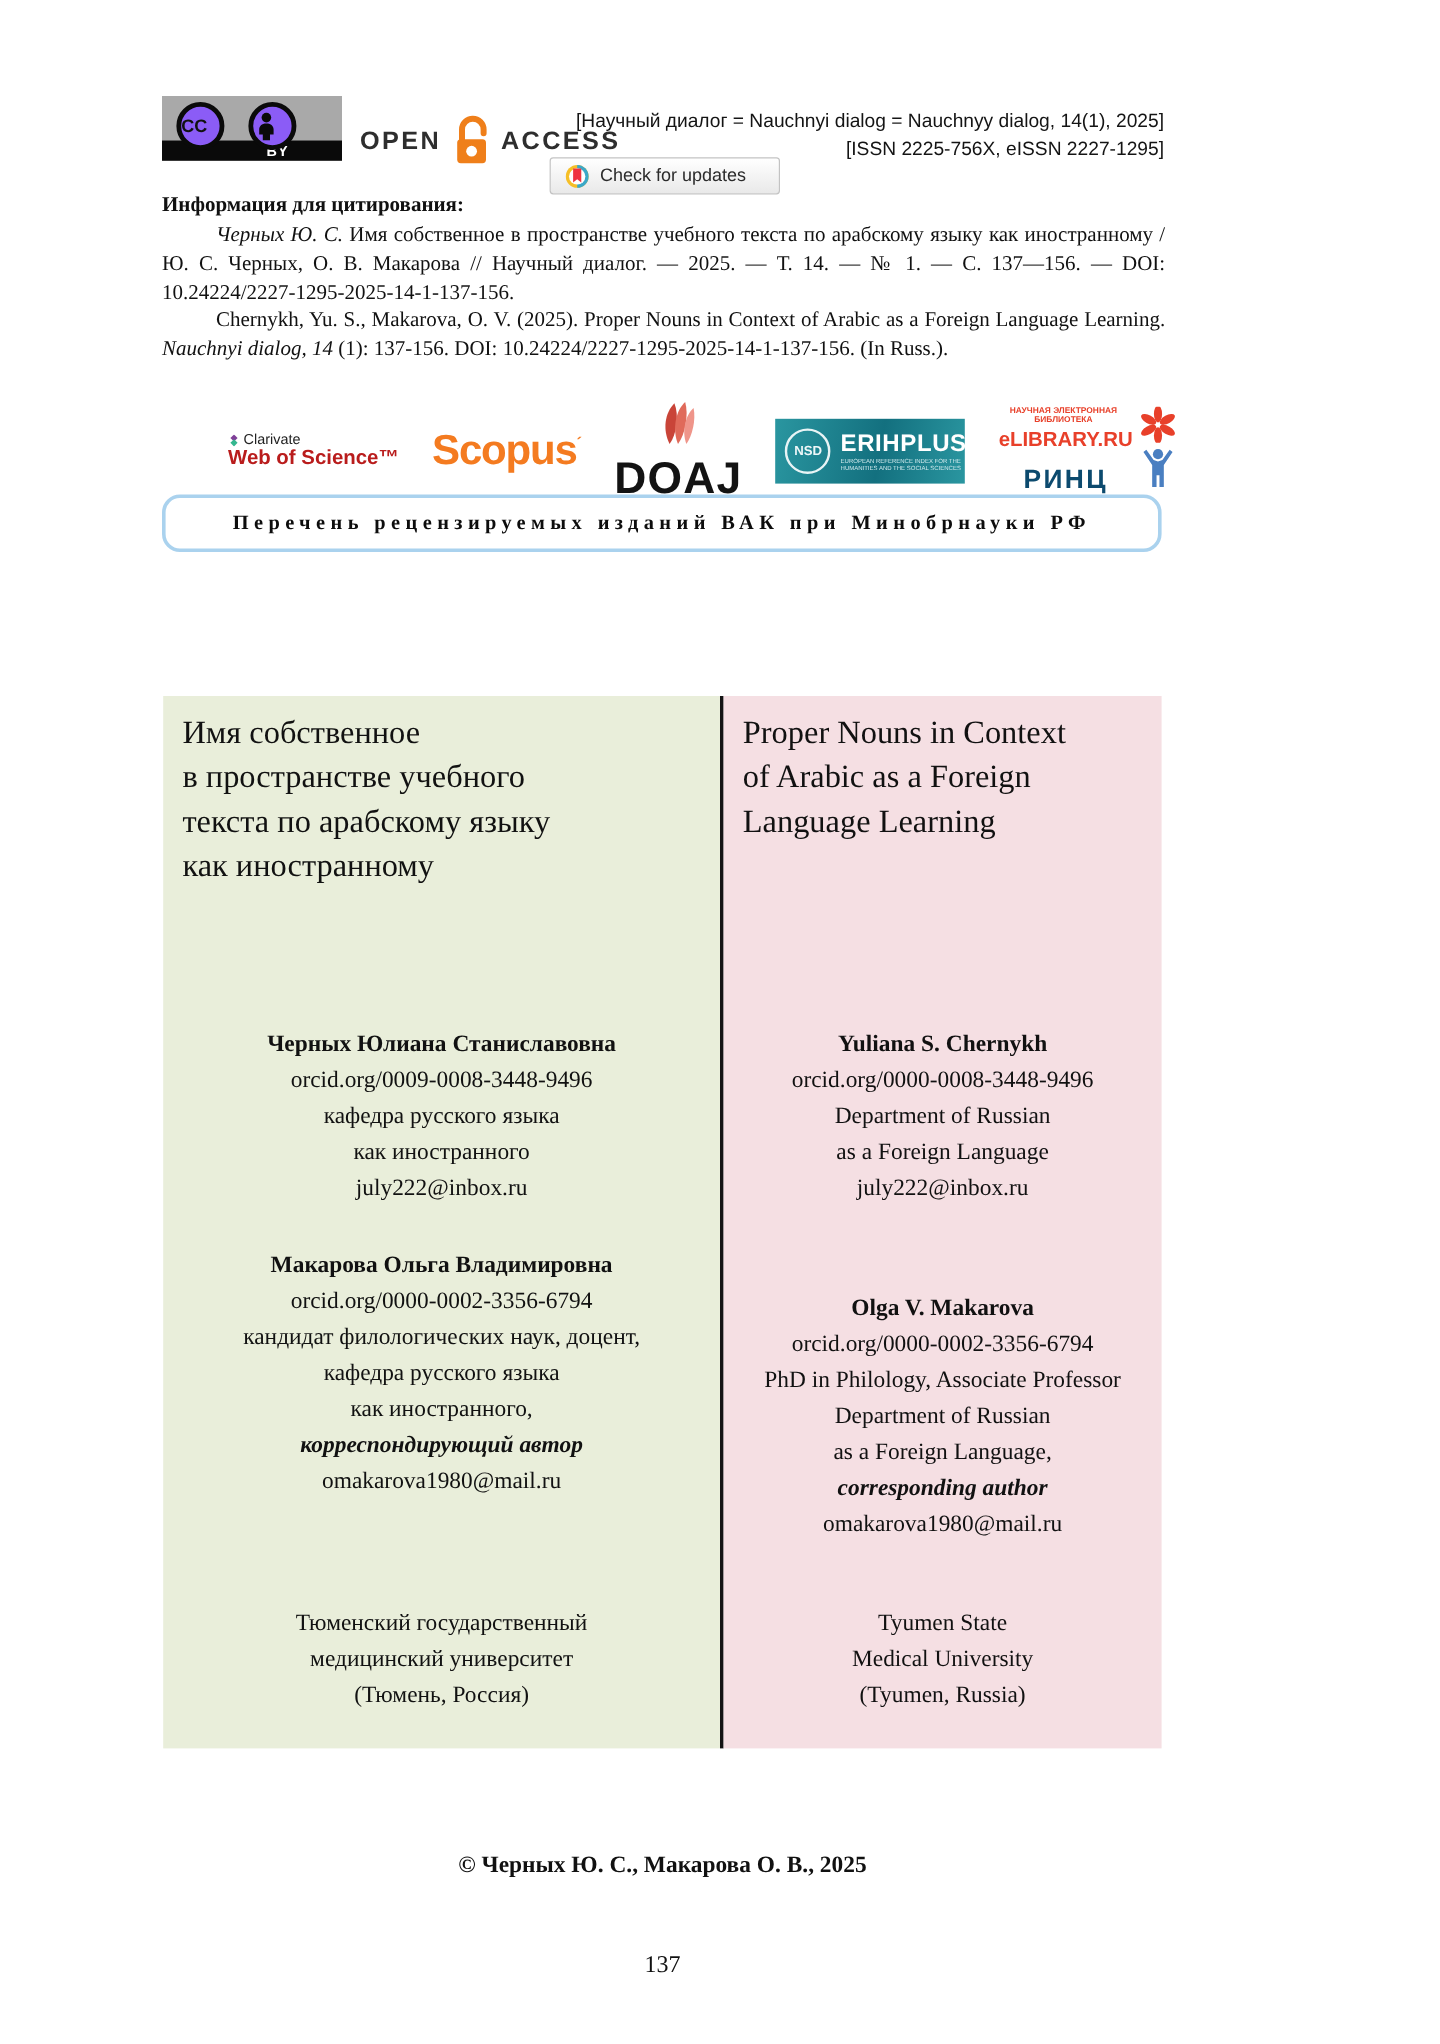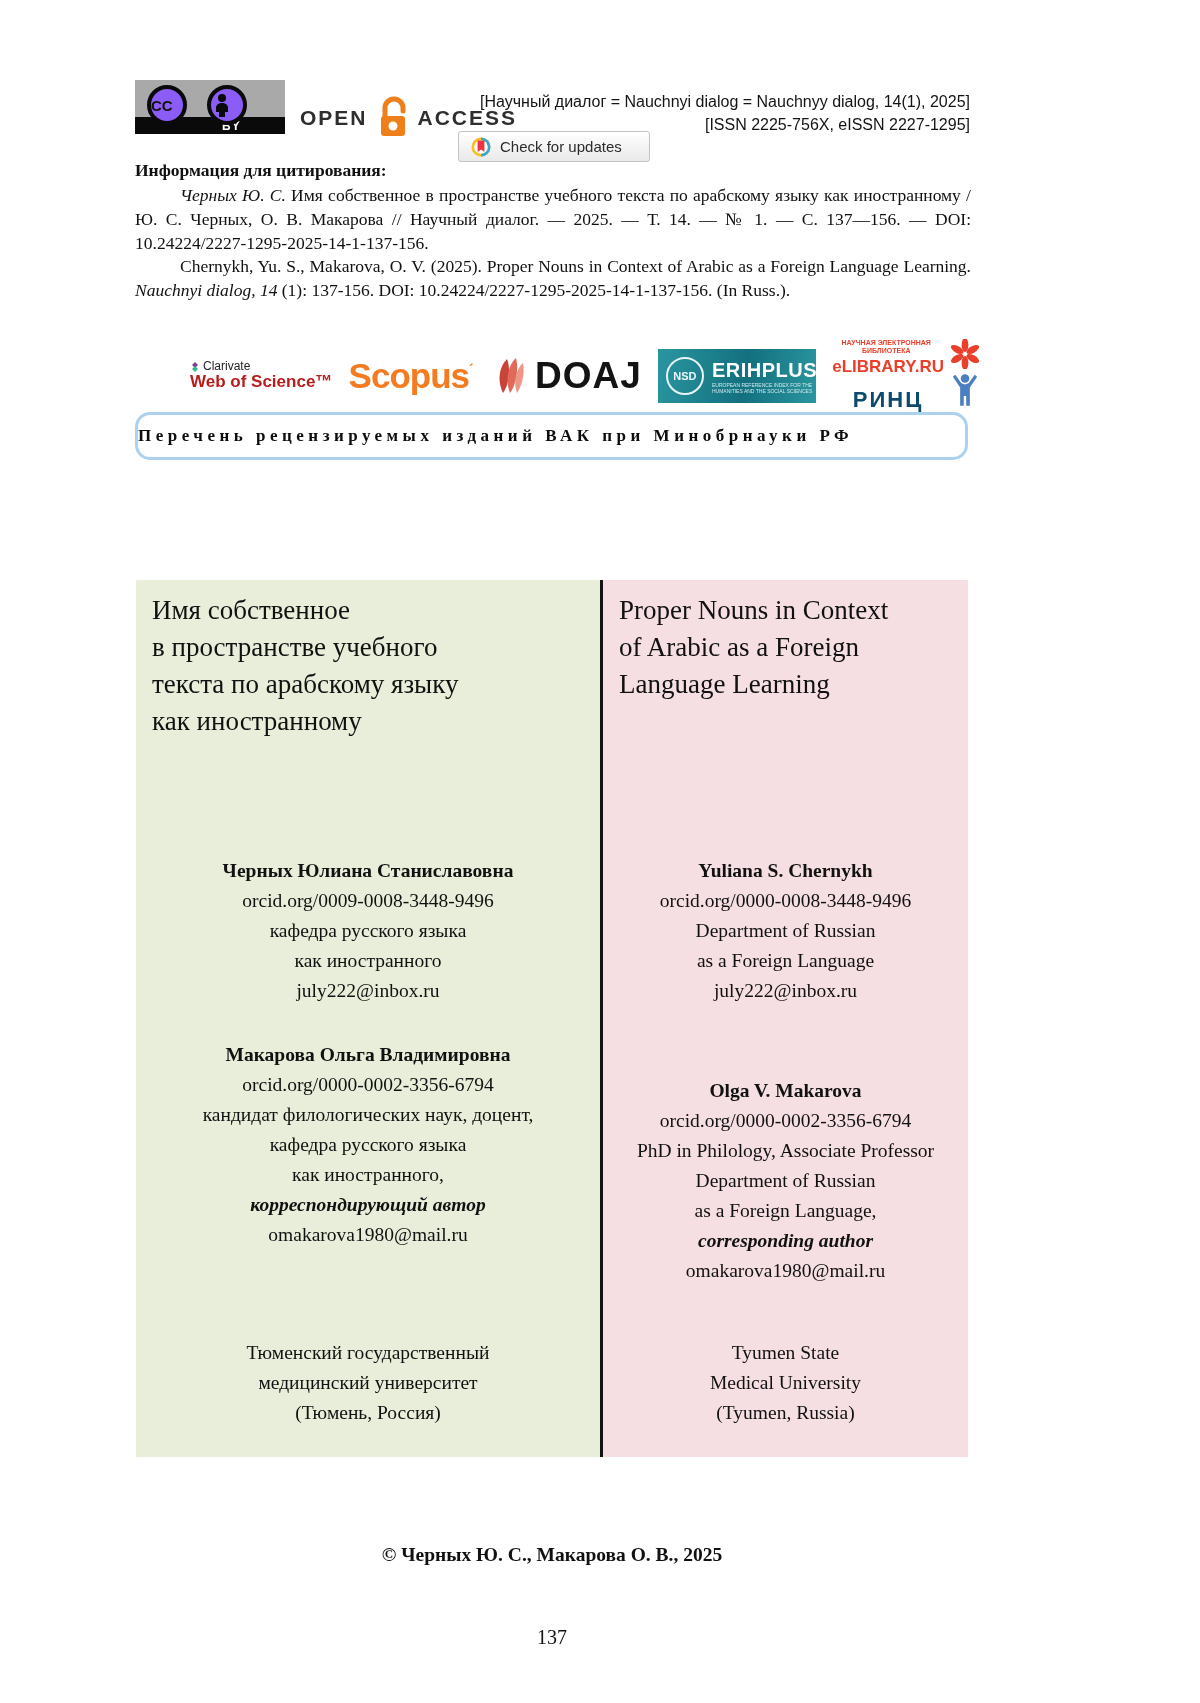--- a/index.html
+++ b/index.html
@@ -29,36 +29,36 @@
   .it{font-style:italic;}
 
   
   .logos{position:absolute;left:190px;top:340px;width:790px;height:72px;display:flex;align-items:center;justify-content:space-between;}
   .logo{cursor:pointer;}
   .wos{line-height:1.1;}
   .wos .clar{font-family:"Liberation Sans",sans-serif;font-size:12px;color:#222;display:flex;align-items:center;gap:3px;}
   .wos .wosname{font-family:"Liberation Sans",sans-serif;font-weight:bold;font-size:17px;color:#b91c1c;}
   .scopus{font-family:"Liberation Sans",sans-serif;font-weight:bold;font-size:35px;color:#f47b20;letter-spacing:-1px;}
   .scopus sup{font-size:14px;}
-  .doaj{display:flex;align-items:center;gap:4px;}
+  .doaj{display:flex;align-items:center;gap:4px;flex-direction:column;}
   .doaj .doajname{font-family:"Liberation Sans",sans-serif;font-weight:bold;font-size:37px;color:#131313;letter-spacing:1px;}
   .erih{width:158px;height:54px;background:linear-gradient(100deg,#2a96a0 0%,#13707f 55%,#2a96a0 100%);display:flex;align-items:center;gap:8px;padding:0 8px;box-sizing:border-box;}
   .nsd{width:34px;height:34px;border-radius:50%;border:2px solid #e8f4f5;color:#eef7f8;display:flex;align-items:center;justify-content:center;font-family:"Liberation Sans",sans-serif;font-size:11px;font-weight:bold;flex:none;}
   .erih-txt{color:#fff;}
   .erih-name{font-family:"Liberation Sans",sans-serif;font-weight:bold;font-size:20px;letter-spacing:.5px;}
   .erih-sub{font-family:"Liberation Sans",sans-serif;font-size:5px;line-height:6px;color:#cfe9ec;width:104px;}
   .elib{display:flex;gap:6px;align-items:flex-start;}
   .elib-left{text-align:center;}
   .elib-tiny{font-family:"Liberation Sans",sans-serif;font-size:7px;line-height:8px;color:#e8402a;font-weight:bold;width:108px;text-transform:uppercase;}
   .elib-name{font-family:"Liberation Sans",sans-serif;font-weight:bold;font-size:17px;color:#e8402a;margin-top:2px;}
   .rinc{font-family:"Liberation Sans",sans-serif;font-weight:bold;font-size:22px;letter-spacing:2px;color:#0c4a6e;margin-top:10px;}
   .elib-right{display:flex;flex-direction:column;align-items:center;gap:4px;}
 
   
-  .vak{position:absolute;left:135px;top:412px;width:833px;height:48px;box-sizing:border-box;border:3px solid #aad2ee;border-radius:15px;display:flex;align-items:center;}
+  .vak{position:absolute;left:135px;top:412px;width:833px;height:48px;box-sizing:border-box;border:3px solid #aad2ee;border-radius:15px;display:flex;align-items:center;justify-content:center;}
   .vak span{font-weight:bold;font-size:17px;letter-spacing:4.5px;color:#0d0d0d;}
 
   
   .main-box{position:absolute;left:136px;top:580px;width:832px;height:877px;display:flex;}
   .col{position:relative;height:100%;}
   .col.ru{width:464px;background:#e9eeda;}
   .divider{width:3px;background:#141414;height:100%;}
   .col.en{flex:1;background:#f5dfe3;}
   .col-title{position:absolute;left:16px;top:12px;font-weight:normal;font-size:27px;line-height:37px;white-space:pre-line;}
   .author-block{position:absolute;left:0;width:100%;text-align:center;font-size:19.5px;line-height:30px;}

